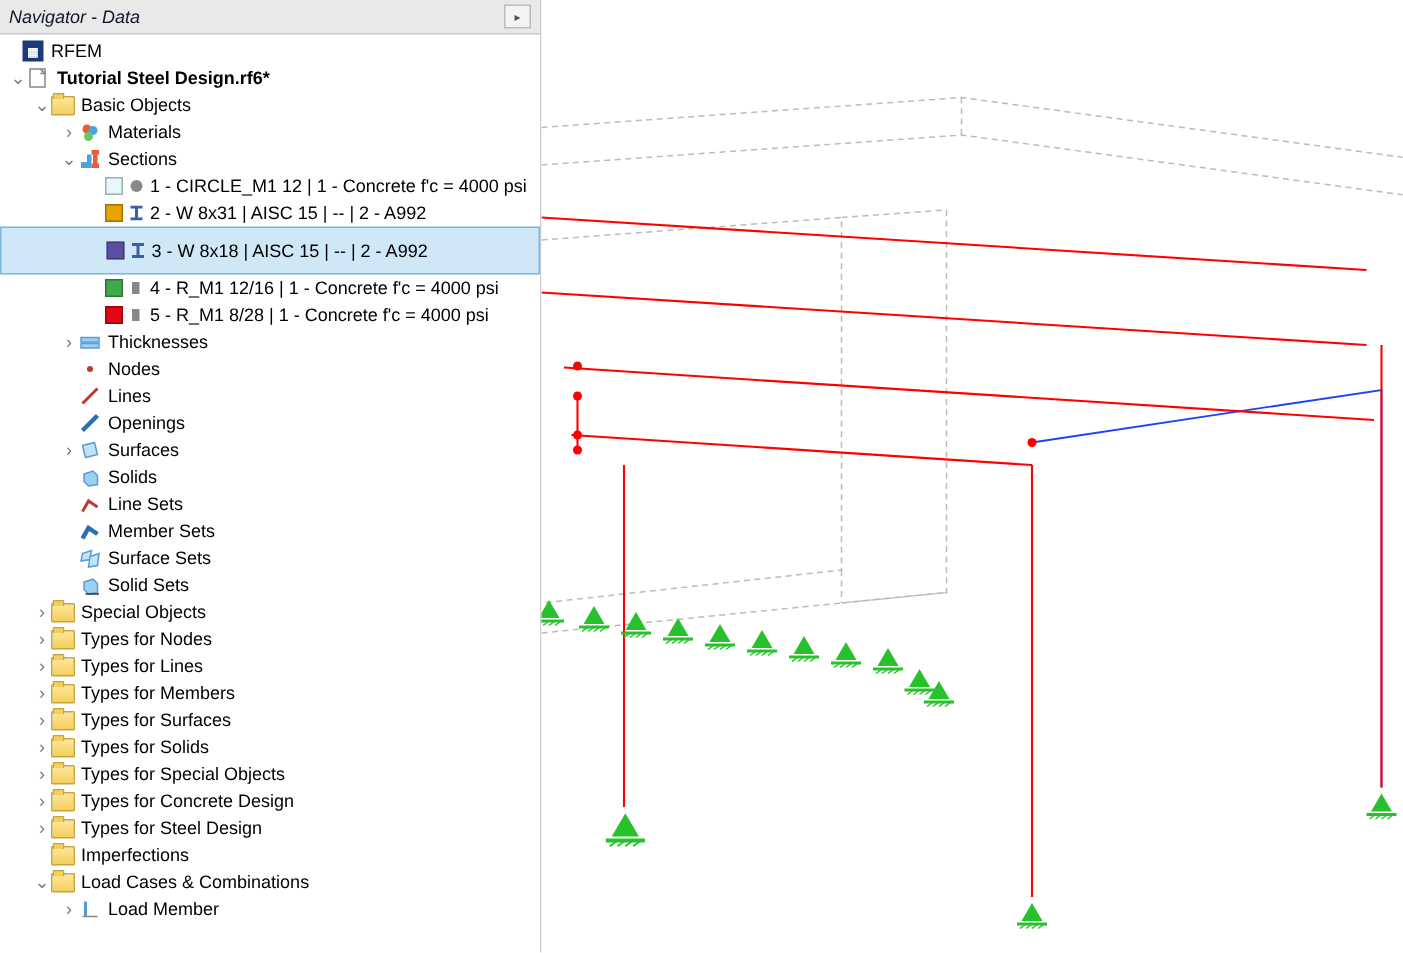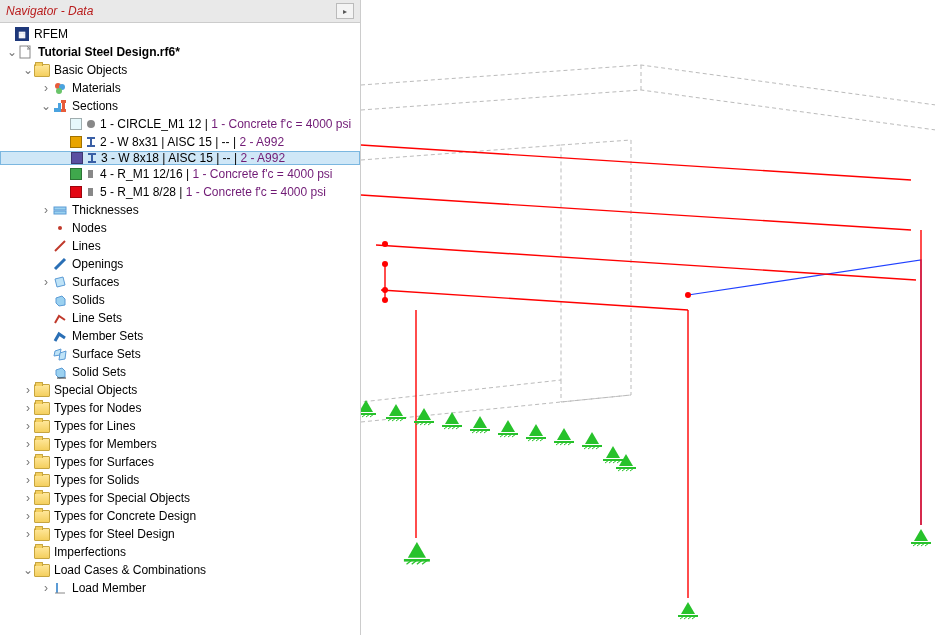--- a/index.html
+++ b/index.html
@@ -25,21 +25,21 @@
   }
   .nav-titlebar {
     background: #e9e9e9;
     border-bottom: 1px solid #ccc;
     padding: 3px 6px;
     color: #666;
     display: flex;
     align-items: center;
     justify-content: space-between;
   }
-  .nav-titlebar .title { font-style: italic; color: #b91c1c; }
+  .nav-titlebar .title { font-style: italic; color: #0f172a; }
   .nav-titlebar .expand-btn {
     width: 16px; height: 14px;
     border: 1px solid #bbb;
     background: #f4f4f4;
     display: flex; align-items: center; justify-content: center;
     font-size: 8px; color: #555;
     cursor: pointer;
   }
   .tree-wrap {
     flex: 1;
@@ -57,41 +57,41 @@
     display: flex;
     align-items: center;
     height: 18px;
     padding: 0 4px 0 0;
     white-space: nowrap;
     cursor: default;
   }
   .row.selected {
     background: #cfe7f7;
     border: 1px solid #7bb7e0;
-    height: 14px;
+    height: 32px;
     box-sizing: border-box;
   }
   .indent { display:inline-block; height:1px; }
   .tw { 
     width: 12px; text-align: center;
     color: #777;
     cursor: pointer;
     font-size: 12px;
     user-select: none;
   }
   .tw.blank { visibility: hidden; }
   .icn {
     width: 16px; height: 16px;
     display:inline-flex; align-items:center; justify-content:center;
     margin-right: 4px;
     flex: 0 0 16px;
   }
   .lbl { }
   .lbl.bold { font-weight: bold; }
-  .link { color: #701a75; }
+  .link { color: #000000; }
   
   .swatch {
     width: 10px; height: 10px;
     display: inline-block;
     margin-right: 4px;
     vertical-align: middle;
   }
   .mini-shape {
     width: 10px; height: 10px;
     display:inline-flex; align-items:center; justify-content:center;

